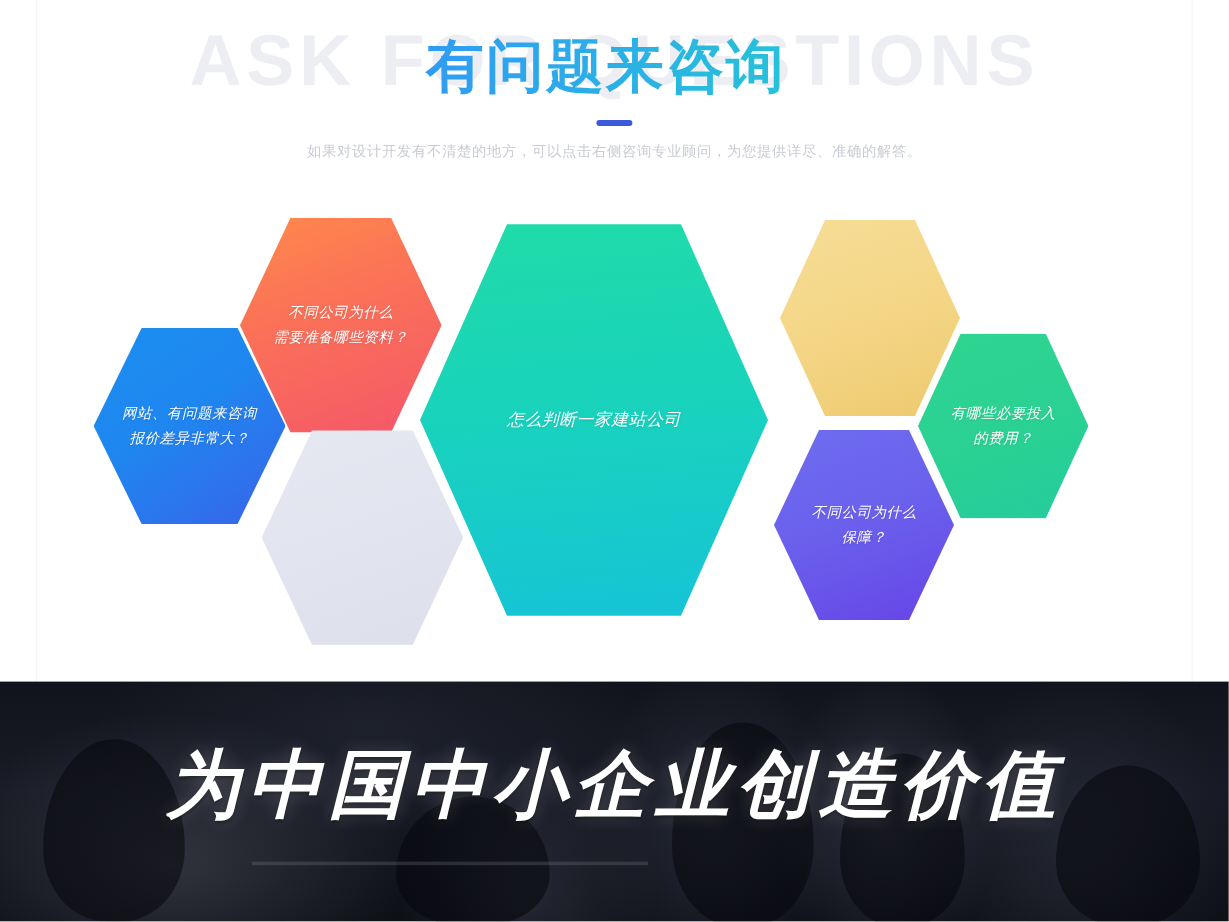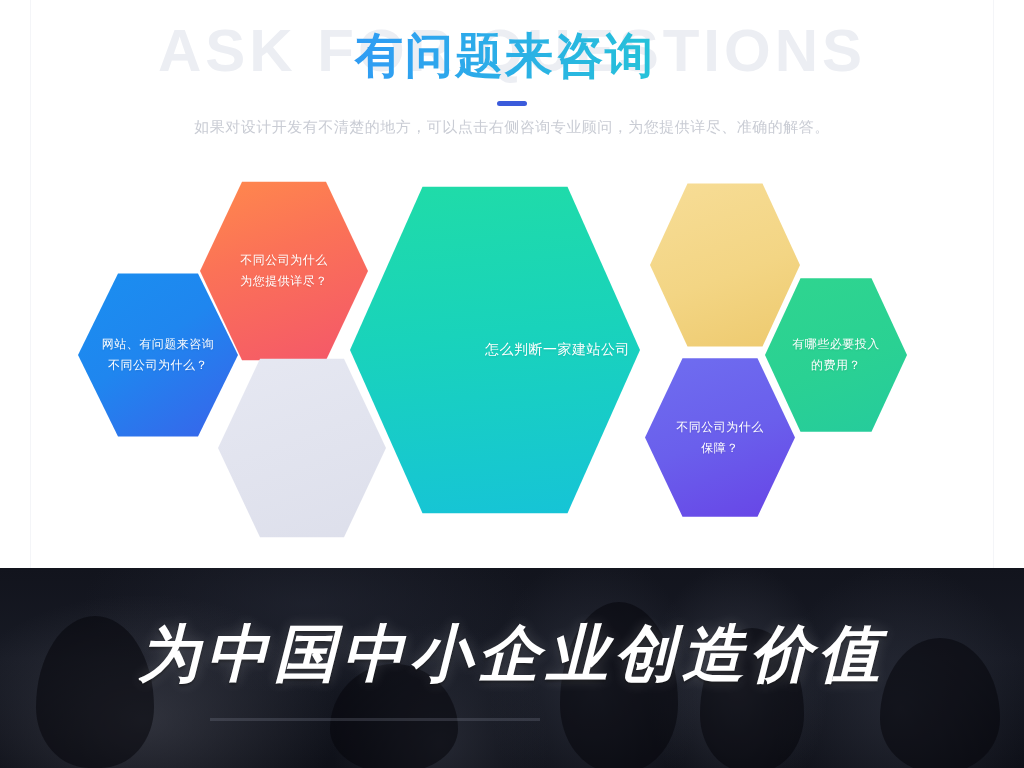--- a/index.html
+++ b/index.html
@@ -39,34 +39,35 @@
   .divider-wrap{
     position:absolute; left:0; top:92px; width:1024px; text-align:center;
   }
   .divider{
     display:inline-block; width:30px; height:5px; border-radius:3px;
     background:#3b5bdb;
   }
   .subtitle{
     position:absolute; left:0; top:118px; width:1024px;
     text-align:center;
-    font-size:15px; color:#c9ccd4; letter-spacing:.5px;
+    font-size:12px; color:#c9ccd4; letter-spacing:.5px;
     white-space:nowrap;
   }
 
   
   .cluster{ position:absolute; left:0; top:160px; width:1024px; height:400px; }
 
   .hex{
     position:absolute;
     display:flex; align-items:center; justify-content:center;
     text-align:center;
     color:#ffffff;
     -webkit-clip-path:polygon(25% 2%, 75% 2%, 100% 50%, 75% 98%, 25% 98%, 0% 50%);
     clip-path:polygon(25% 2%, 75% 2%, 100% 50%, 75% 98%, 25% 98%, 0% 50%);
+    font-style:italic;
   }
   .hex .label{
     font-size:12px; line-height:1.75; font-weight:400;
     letter-spacing:.5px; padding:0 10px;
     text-shadow:0 1px 2px rgba(0,0,0,.10);
   }
   .hex .label span{ display:block; white-space:nowrap; }
 
   
   .hex-blue{
@@ -77,21 +78,20 @@
     left:200px; top:18px; width:168px; height:186px;
     background:linear-gradient(160deg,#ff8a4c 0%, #fb7257 40%, #f4566a 100%);
   }
   .hex-grey{
     left:218px; top:195px; width:168px; height:186px;
     background:linear-gradient(160deg,#e6e8f2 0%, #dddfeb 100%);
   }
   .hex-teal{
     left:350px; top:20px; width:290px; height:340px;
     background:linear-gradient(175deg,#20dca7 0%, #19d3bb 45%, #16c3d8 100%);
-    justify-content:flex-end;
   }
   .hex-teal .label{ font-size:14px; line-height:2.1; }
   .hex-yellow{
     left:650px; top:20px; width:150px; height:170px;
     background:linear-gradient(160deg,#f7dd97 0%, #f3d584 55%, #edc96d 100%);
   }
   .hex-purple{
     left:645px; top:195px; width:150px; height:165px;
     background:linear-gradient(160deg,#6f6ef0 0%, #6a5fec 50%, #6743e6 100%);
   }
@@ -151,28 +151,28 @@
       <span class="divider"></span>
     </div>
     <p class="subtitle">如果对设计开发有不清楚的地方，可以点击右侧咨询专业顾问，为您提供详尽、准确的解答。</p>
   </div>
 
   <div class="cluster">
 
     <div class="hex hex-blue">
       <div class="label">
         <span>网站、有问题来咨询</span>
-        <span>不同公司为什么？</span>
+        <span>报价差异非常大？</span>
       </div>
     </div>
 
     <div class="hex hex-red">
       <div class="label">
         <span>不同公司为什么</span>
-        <span>为您提供详尽？</span>
+        <span>需要准备哪些资料？</span>
       </div>
     </div>
 
     <div class="hex hex-grey">
       <div class="label">
         <span></span>
         <span></span>
       </div>
     </div>
 

